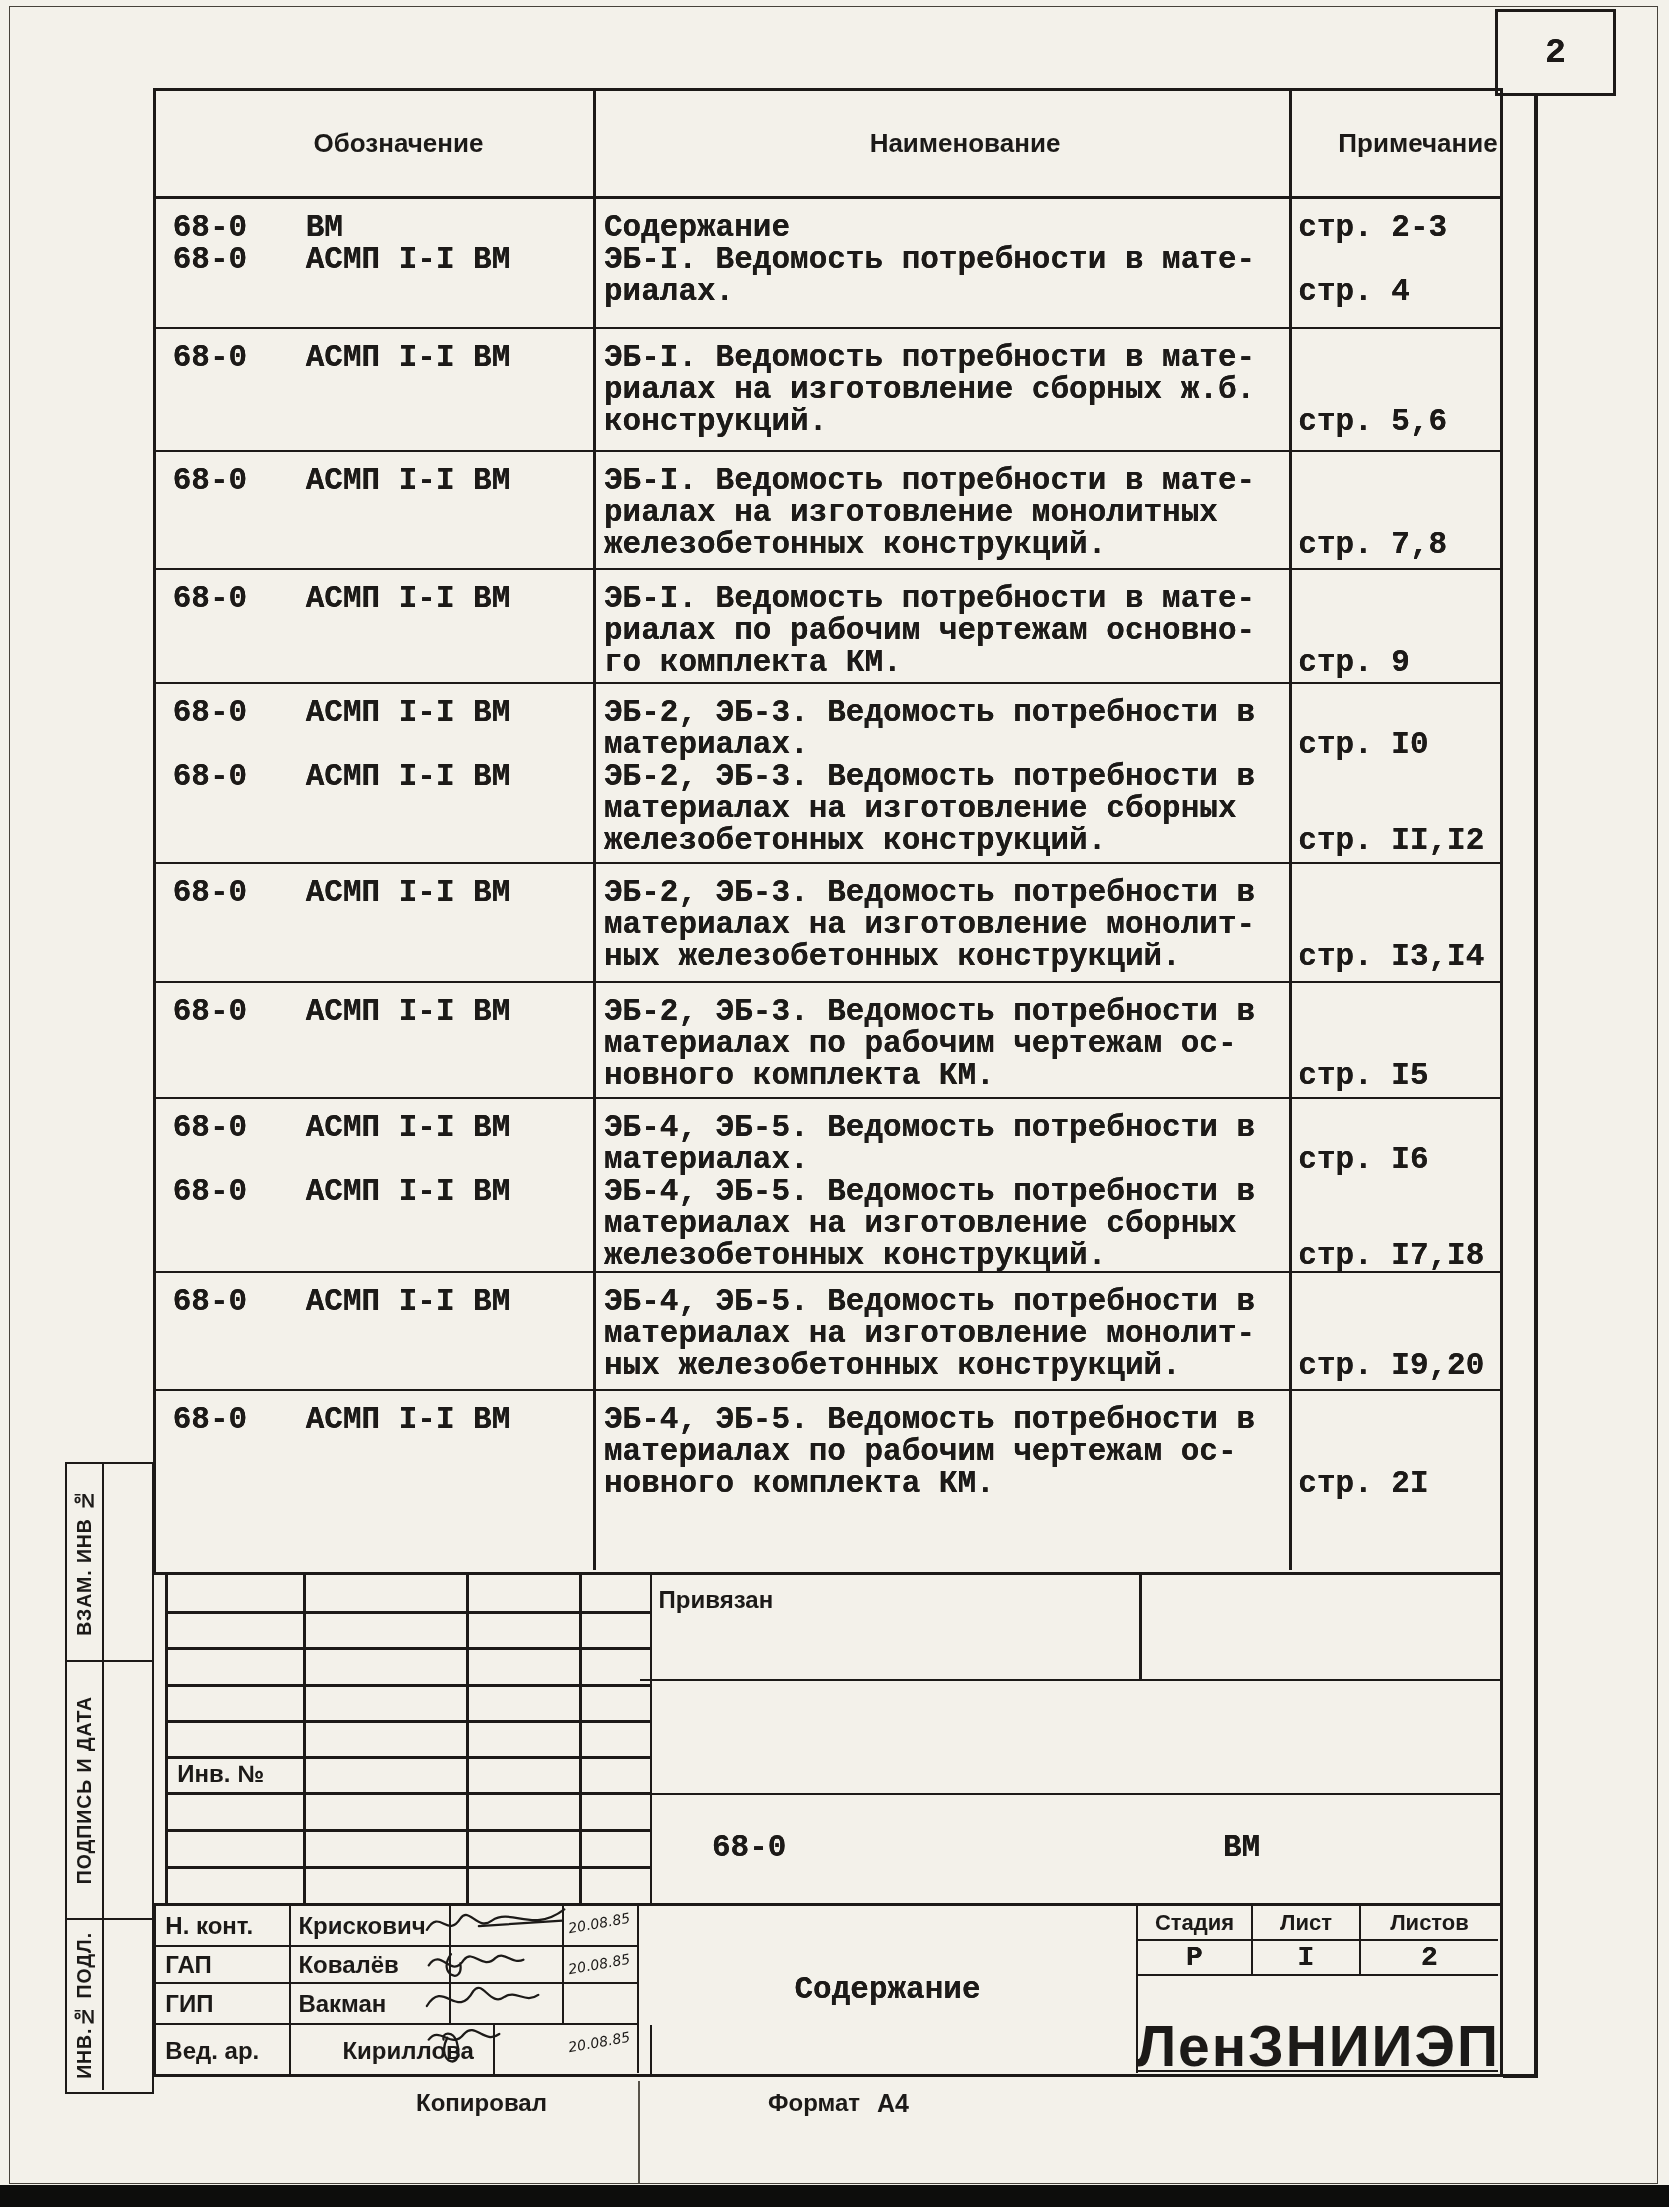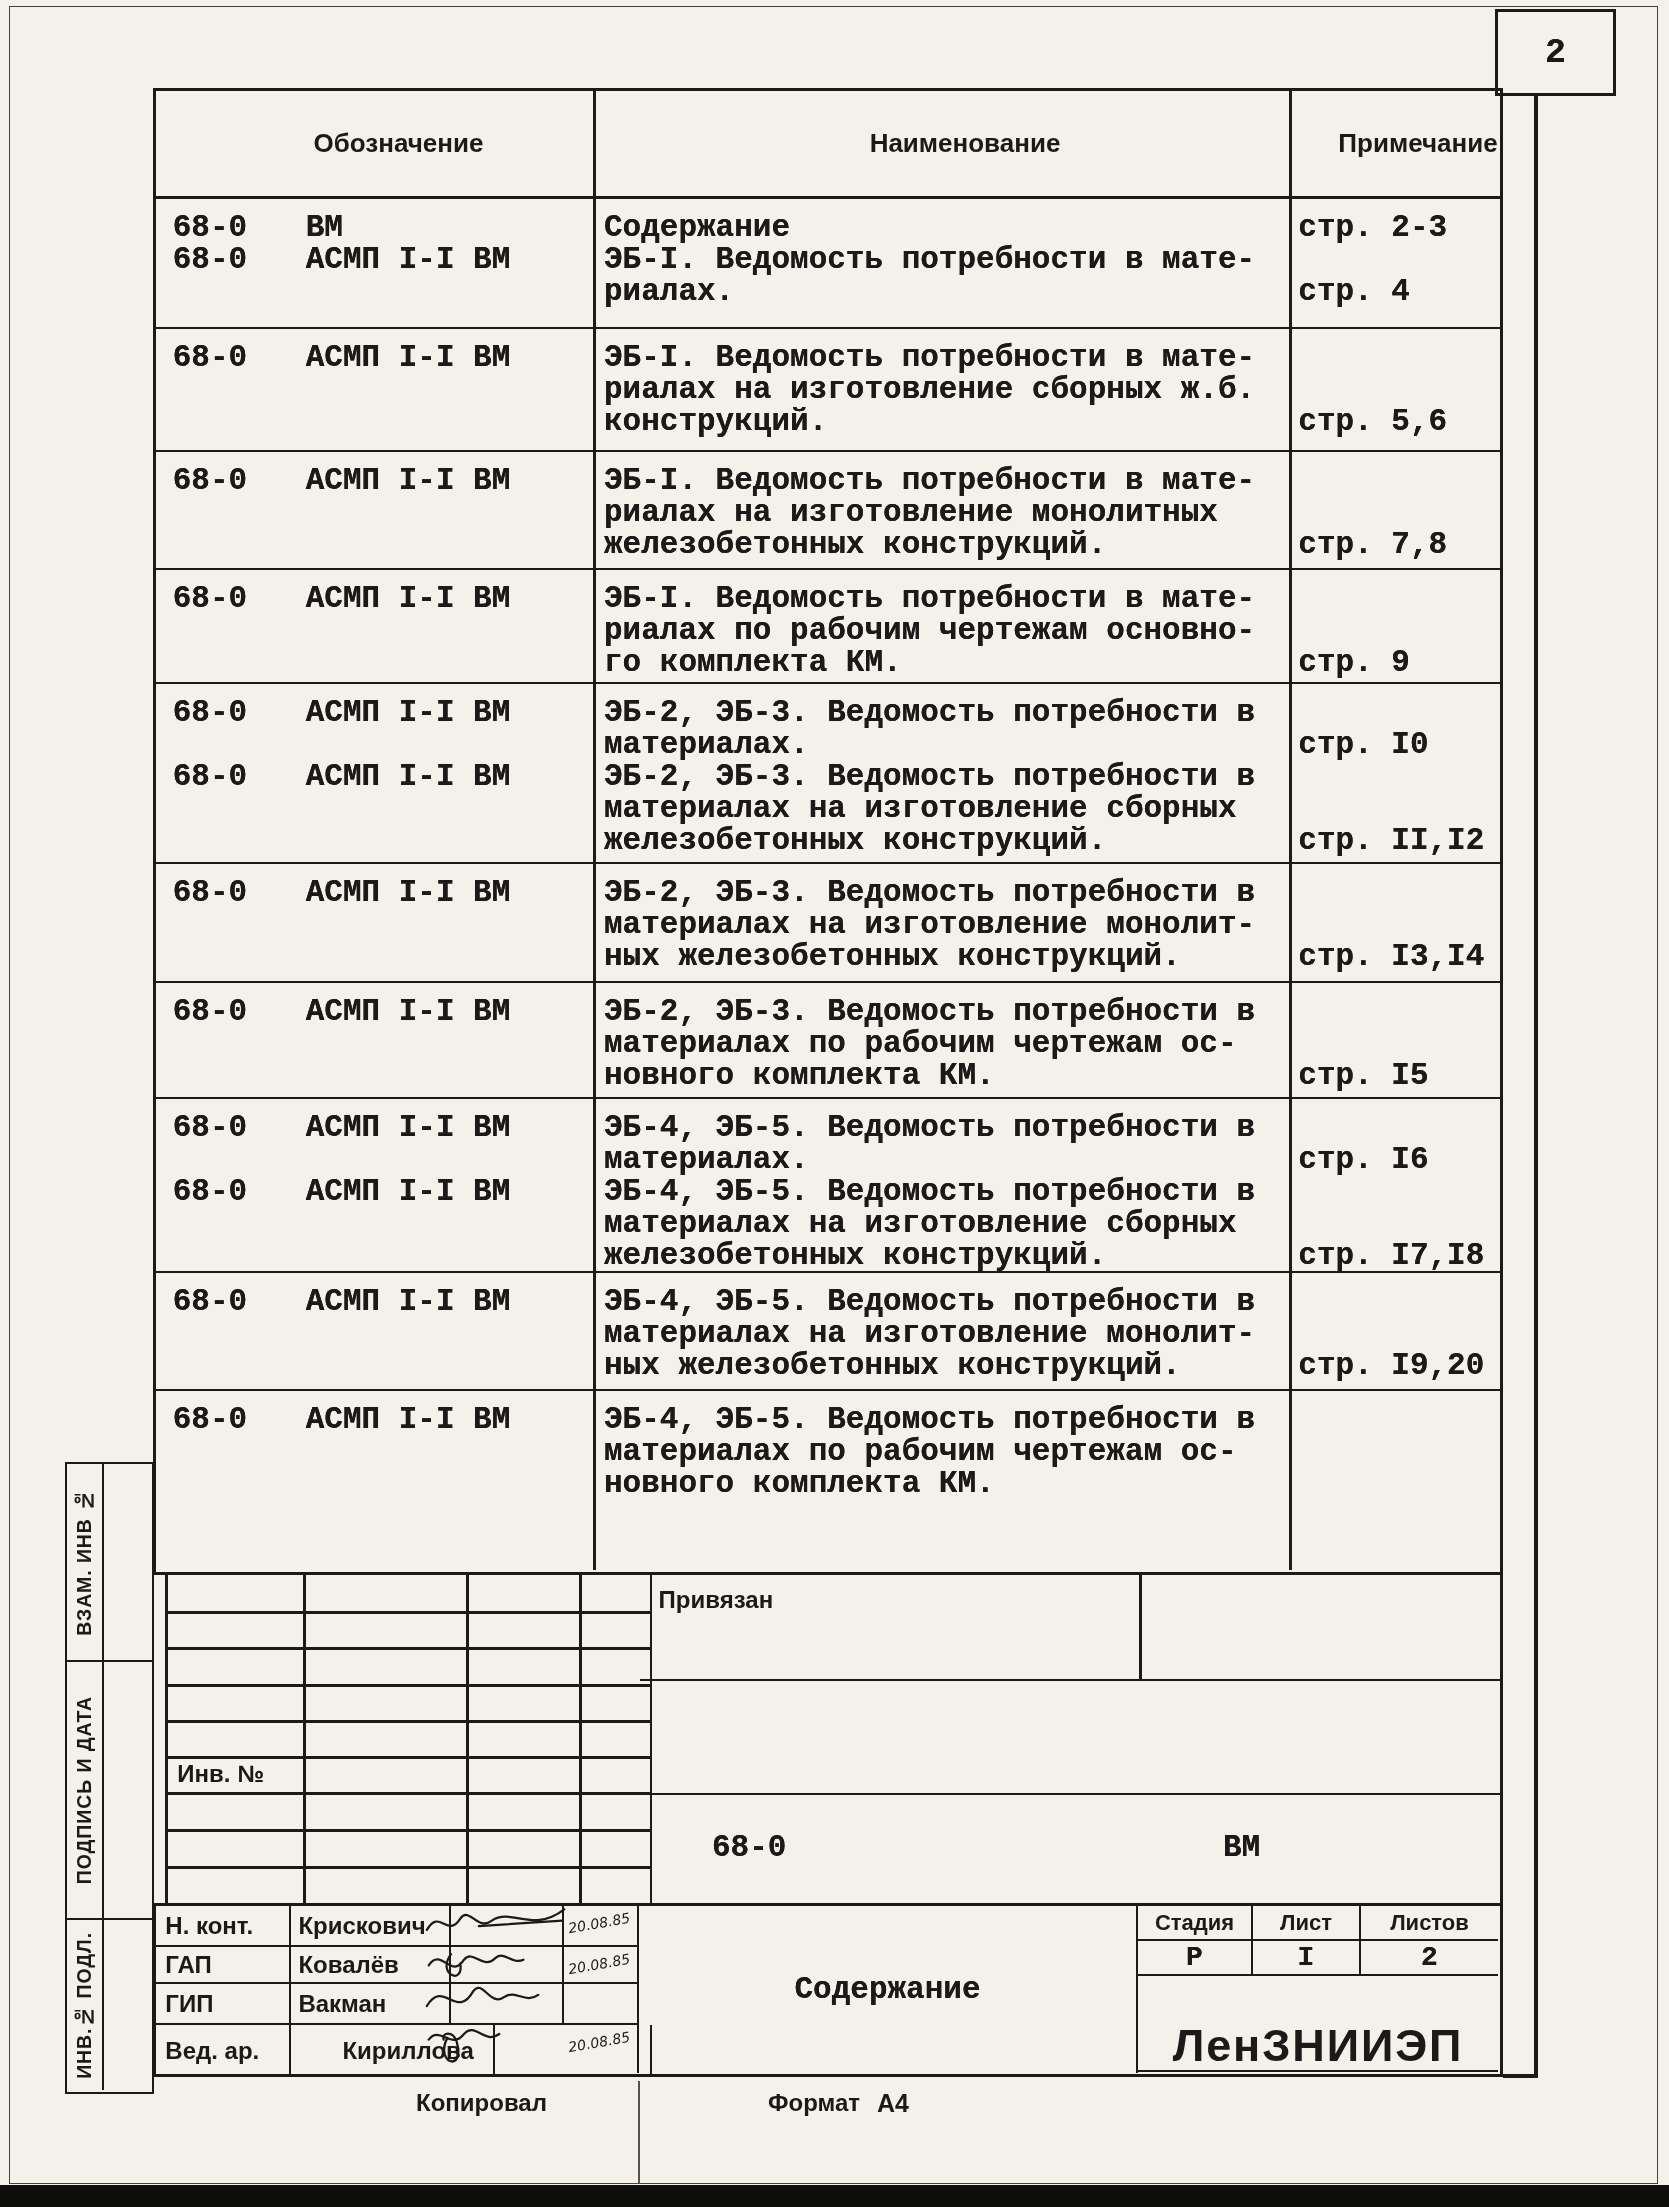--- a/index.html
+++ b/index.html
@@ -80,21 +80,21 @@
   #doc-title-cell { position:absolute; left:483px; top:0; width:499px; height:167px;
     border-right:2.8px solid #1c1a18; display:flex; align-items:center; justify-content:center;
     font-size:31px; }
   #stamp-right { position:absolute; left:982px; top:0; width:360px; height:167px;
     display:grid; grid-template-columns:115px 108px 137px; grid-template-rows:35px 35px 96px; }
   .stc { display:flex; align-items:center; justify-content:center; border-bottom:2.8px solid #1c1a18; }
   .stc.brd { border-right:2.8px solid #1c1a18; }
   .stc.lbl { font-size:22px; }
   .stc.val { font-size:28px; }
   #org-cell { grid-column:1 / span 3; display:flex; align-items:center; justify-content:center;
-    font-size:45px; letter-spacing:1.9px;margin-top:45px; }
+    font-size:57px; letter-spacing:1.9px;margin-top:45px; }
 
   
   #margin-stamp { left:65px; top:1462px; width:89px; height:632px; border:2.8px solid #1c1a18; }
   .ms-row { position:relative; border-bottom:2.8px solid #1c1a18; }
   .ms-row.last { border-bottom:none; }
   .ms-label { position:absolute; left:0; top:0; width:37px; height:100%;
     border-right:2.8px solid #1c1a18; display:flex; align-items:center; justify-content:center; }
   .ms-label span { writing-mode:vertical-rl; transform:rotate(180deg); font-size:19.5px;
     white-space:nowrap; letter-spacing:0.9px; }
 
@@ -268,20 +268,23 @@
           </div>
         </div>
       </div>
       <div class="crow last" style="height: 189px;">
         <div class="entry">
           <div class="cell-des mono"><span class="des-code">68-0</span><span>АСМП I-I ВМ</span></div>
           <div class="cell-name mono">
             <div>ЭБ-4, ЭБ-5. Ведомость потребности в</div>
             <div>материалах по рабочим чертежам ос-</div>
             <div>новного комплекта КМ.</div>
+          </div>
+          <div class="cell-note mono">
+            <span>стр. 2I</span>
           </div>
         </div>
       </div>
     </div>
   <div class="vdiv" id="vdiv1"></div>
   <div class="vdiv" id="vdiv2"></div>
 </div>
 
 <div class="abs" id="midgrid-left">
   <div class="draft" id="inv-label">Инв. №</div>

